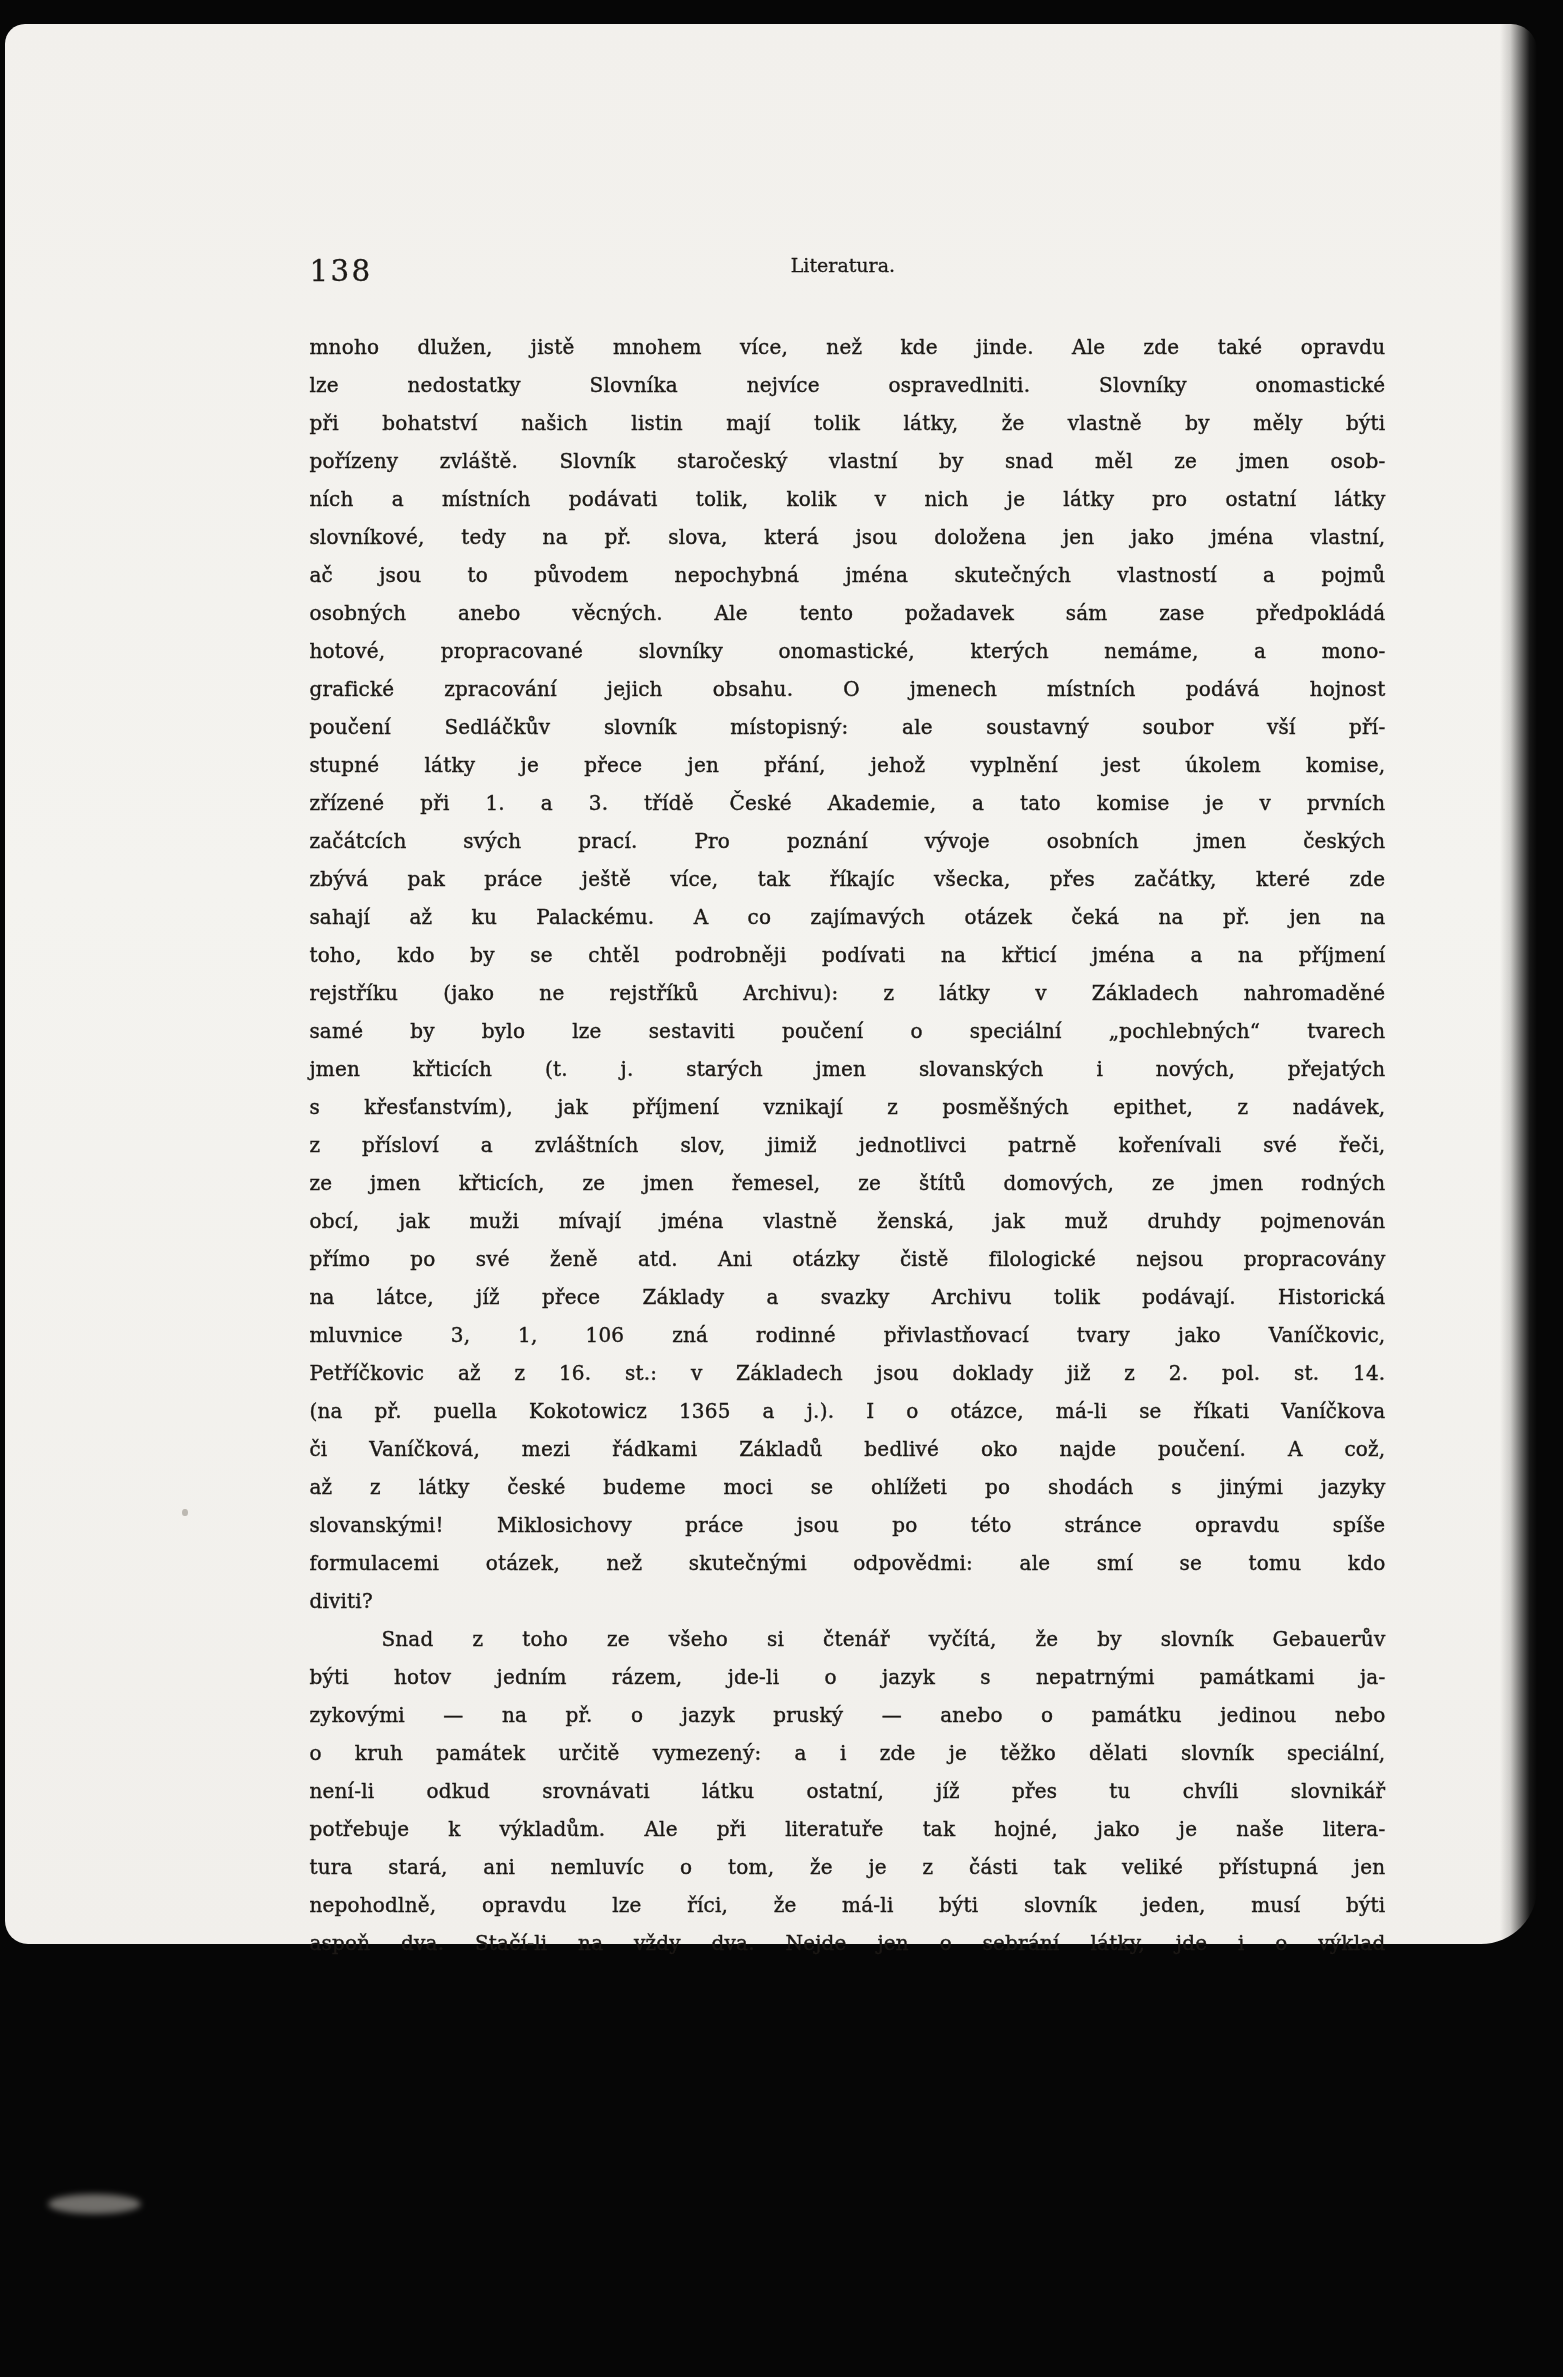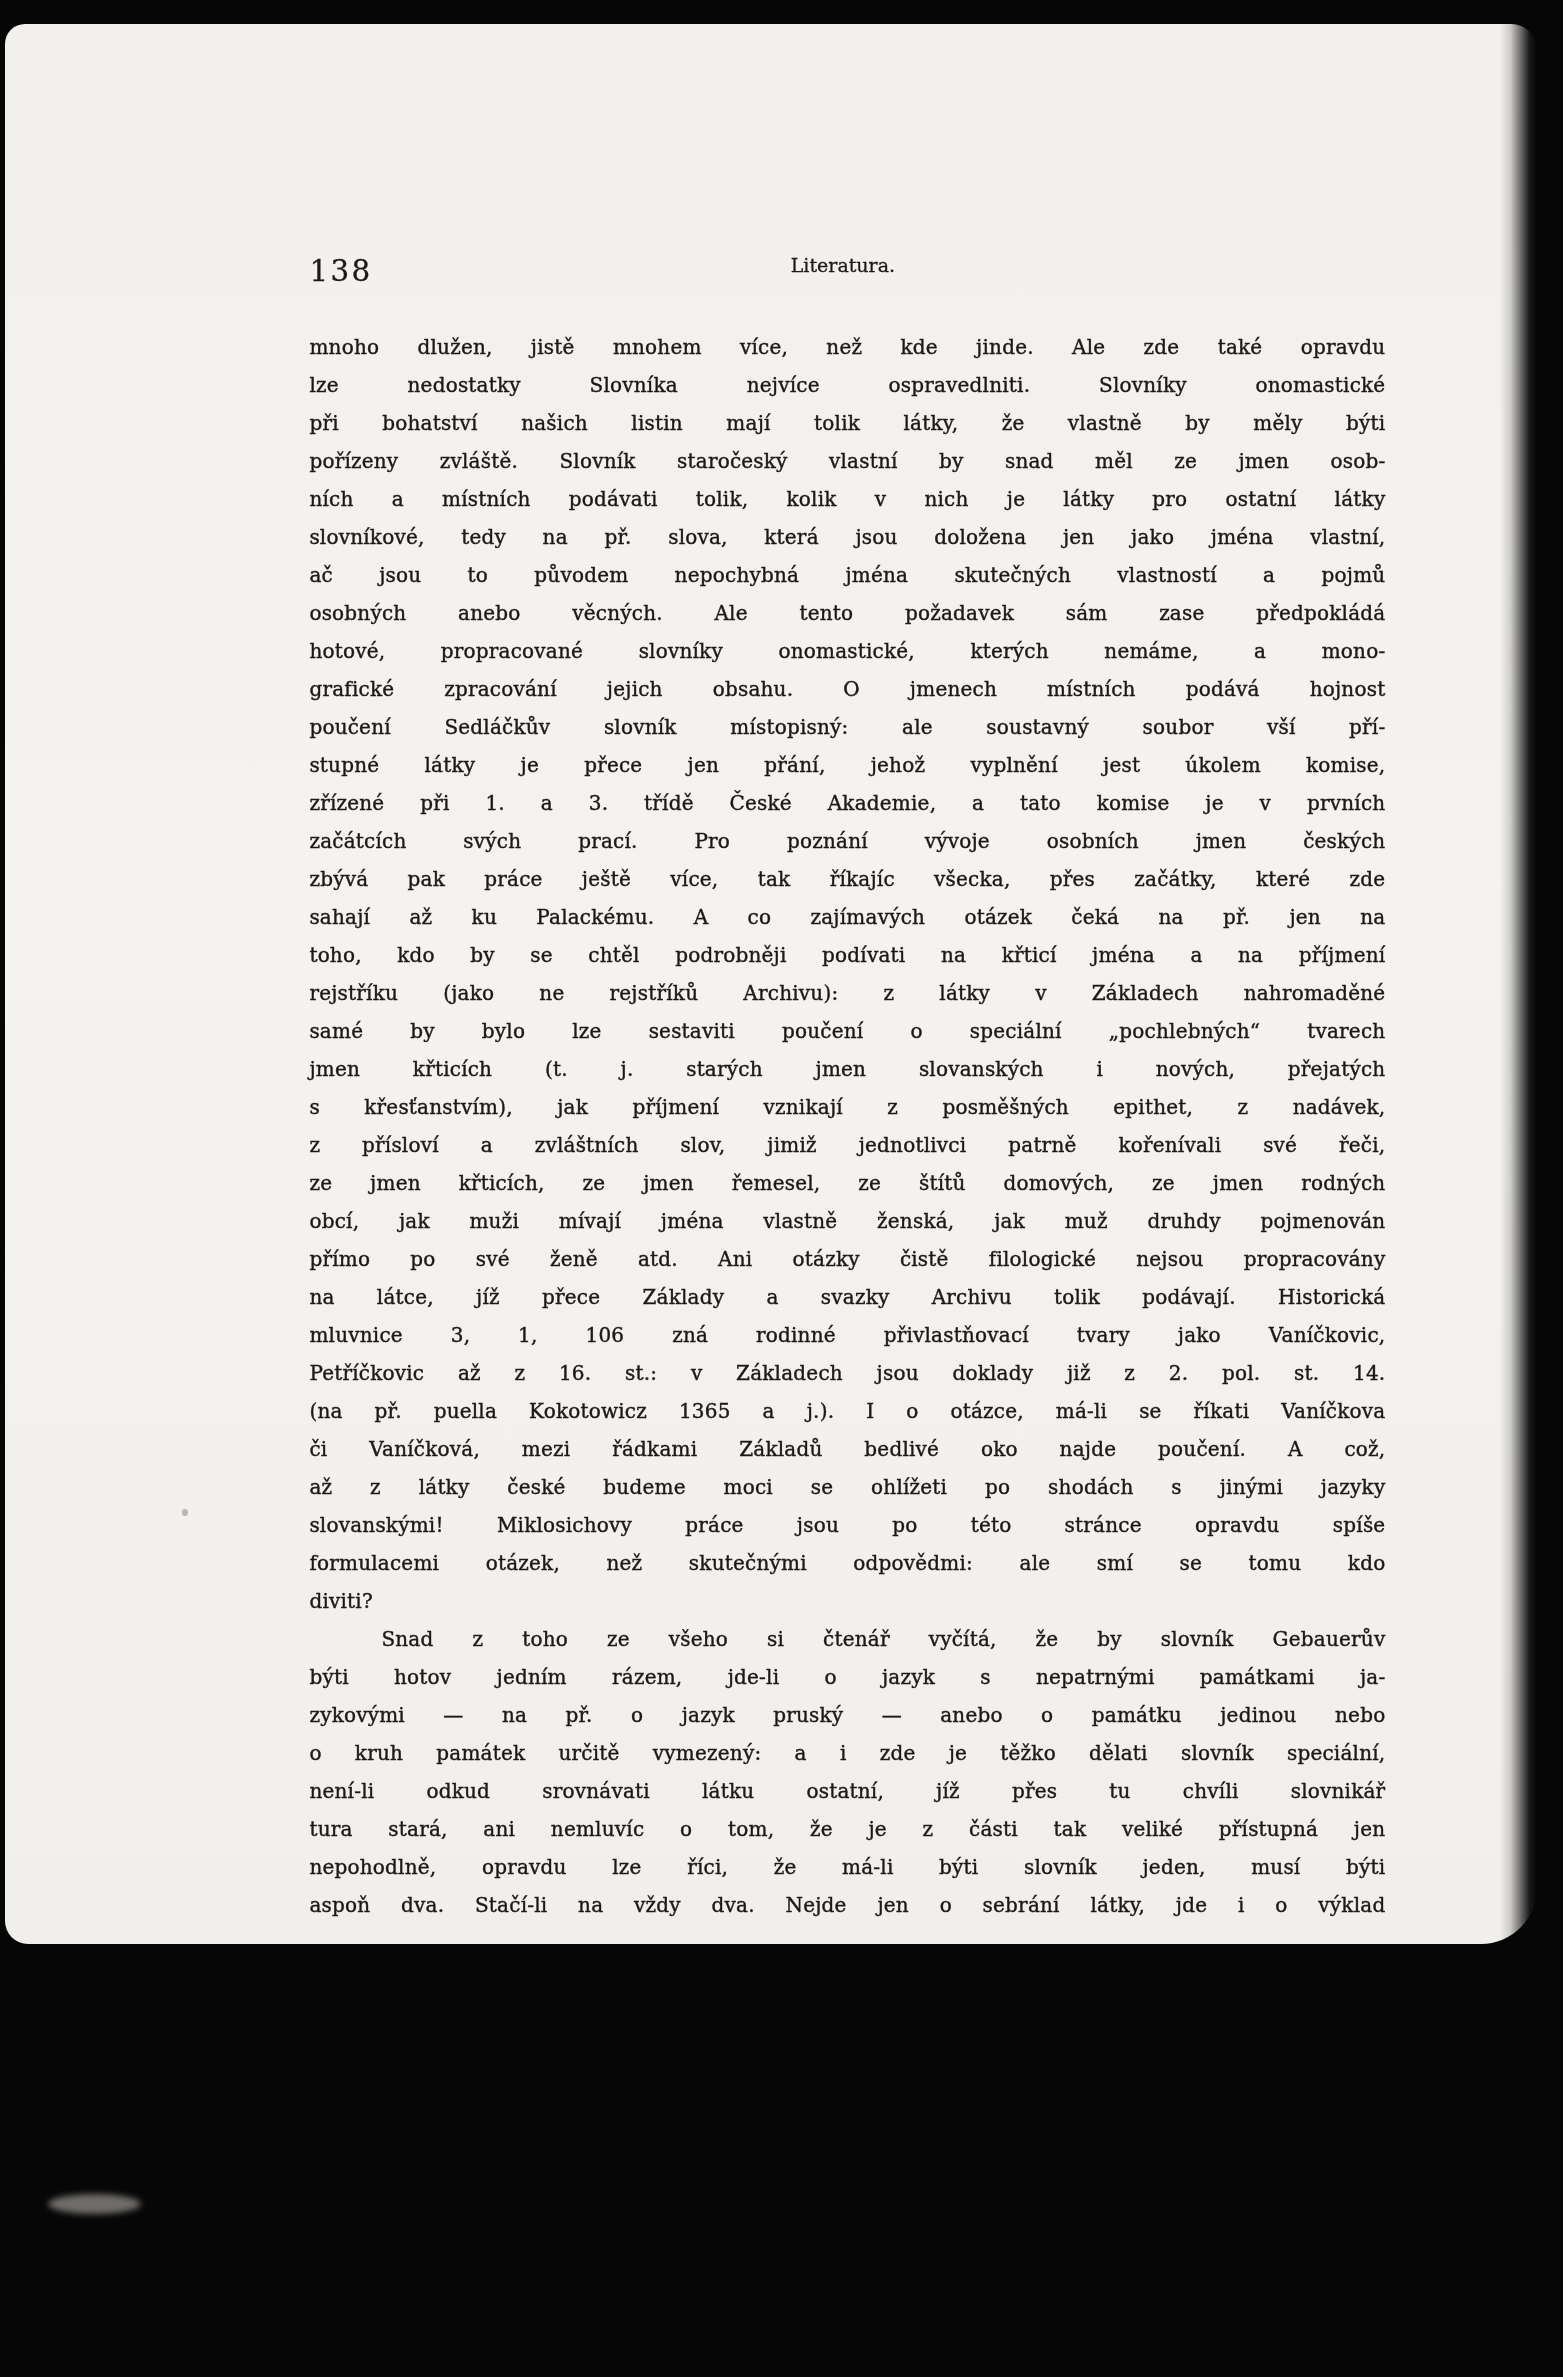--- a/index.html
+++ b/index.html
@@ -125,20 +125,21 @@
         <div class="line">slovanskými! Miklosichovy práce jsou po této stránce opravdu spíše</div>
         <div class="line">formulacemi otázek, než skutečnými odpovědmi: ale smí se tomu kdo</div>
         <div class="line short">diviti?</div>
       </div>
       <div class="paragraph">
         <div class="line indent">Snad z toho ze všeho si čtenář vyčítá, že by slovník Gebauerův</div>
         <div class="line">býti hotov jedním rázem, jde-li o jazyk s nepatrnými památkami ja-</div>
         <div class="line">zykovými — na př. o jazyk pruský — anebo o památku jedinou nebo</div>
         <div class="line">o kruh památek určitě vymezený: a i zde je těžko dělati slovník speciální,</div>
         <div class="line">není-li odkud srovnávati látku ostatní, jíž přes tu chvíli slovnikář</div>
+        <div class="line">potřebuje k výkladům. Ale při literatuře tak hojné, jako je naše litera-</div>
         <div class="line">tura stará, ani nemluvíc o tom, že je z části tak veliké přístupná jen</div>
         <div class="line">nepohodlně, opravdu lze říci, že má-li býti slovník jeden, musí býti</div>
         <div class="line">aspoň dva. Stačí-li na vždy dva. Nejde jen o sebrání látky, jde i o výklad</div>
       </div>
     </div>
   <div class="speck speck-margin-dot"></div>
   <div class="speck speck-bottom-smudge"></div>
   <div class="page-edge-shadow"></div>
 </div>
 

